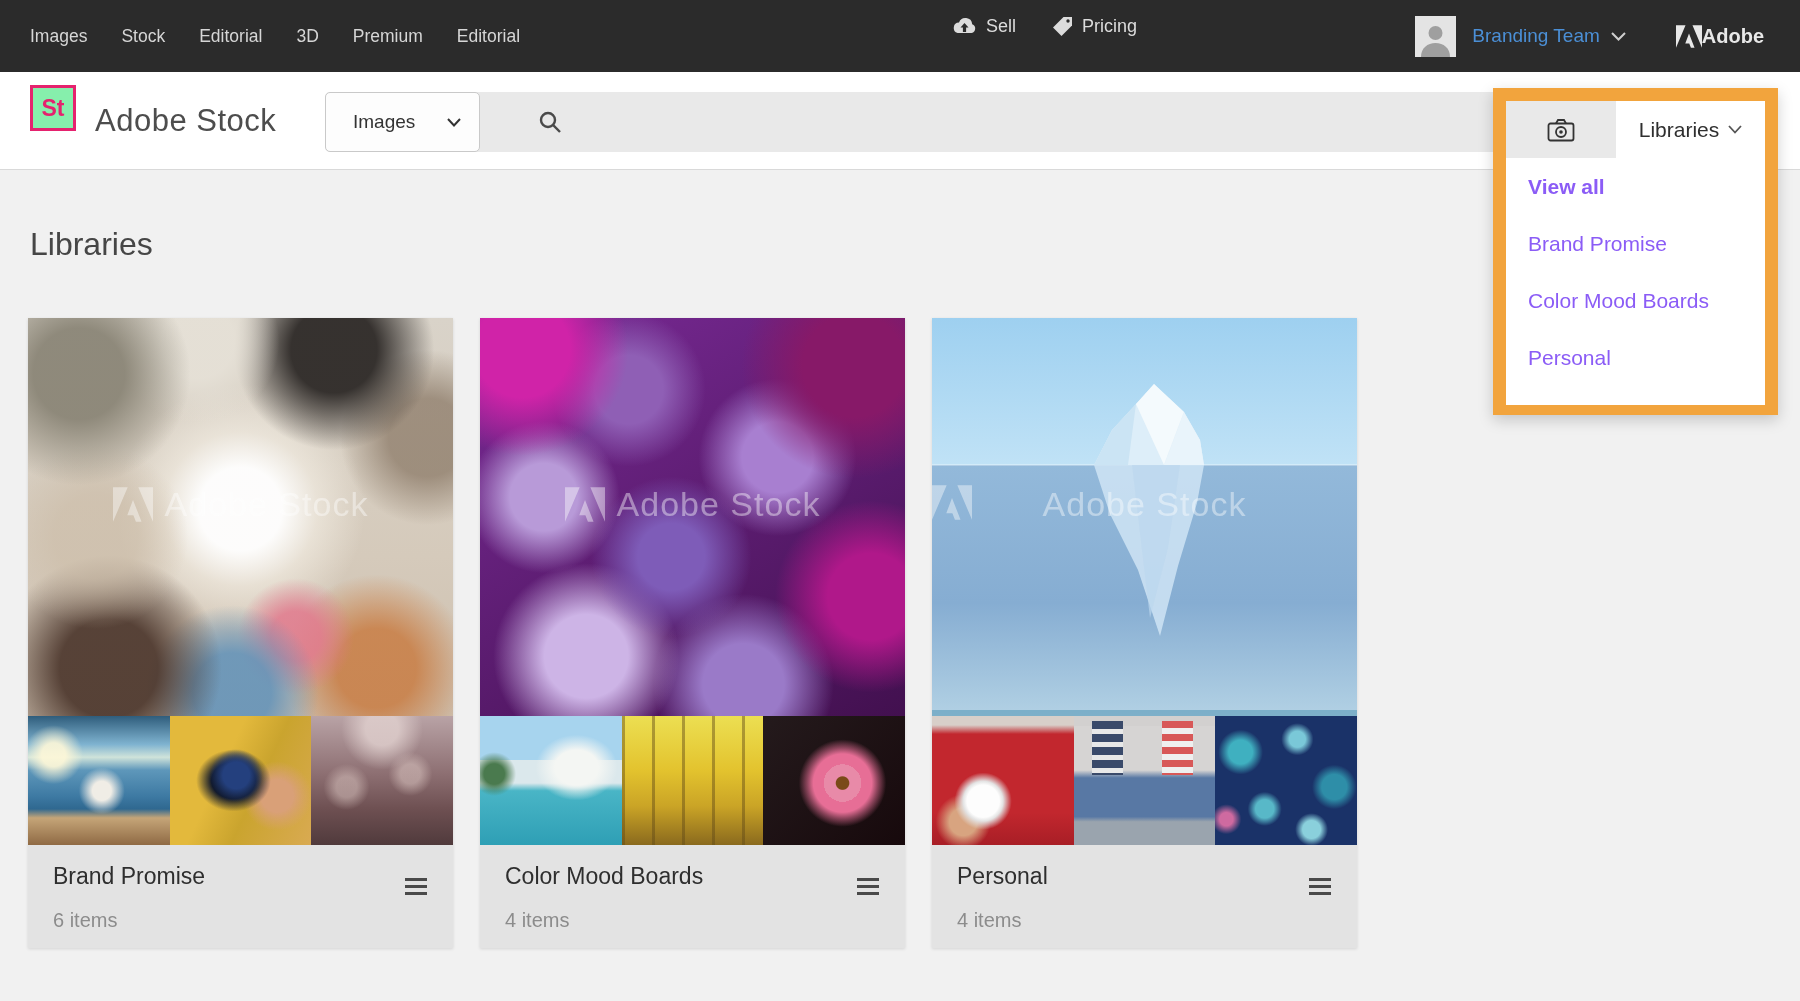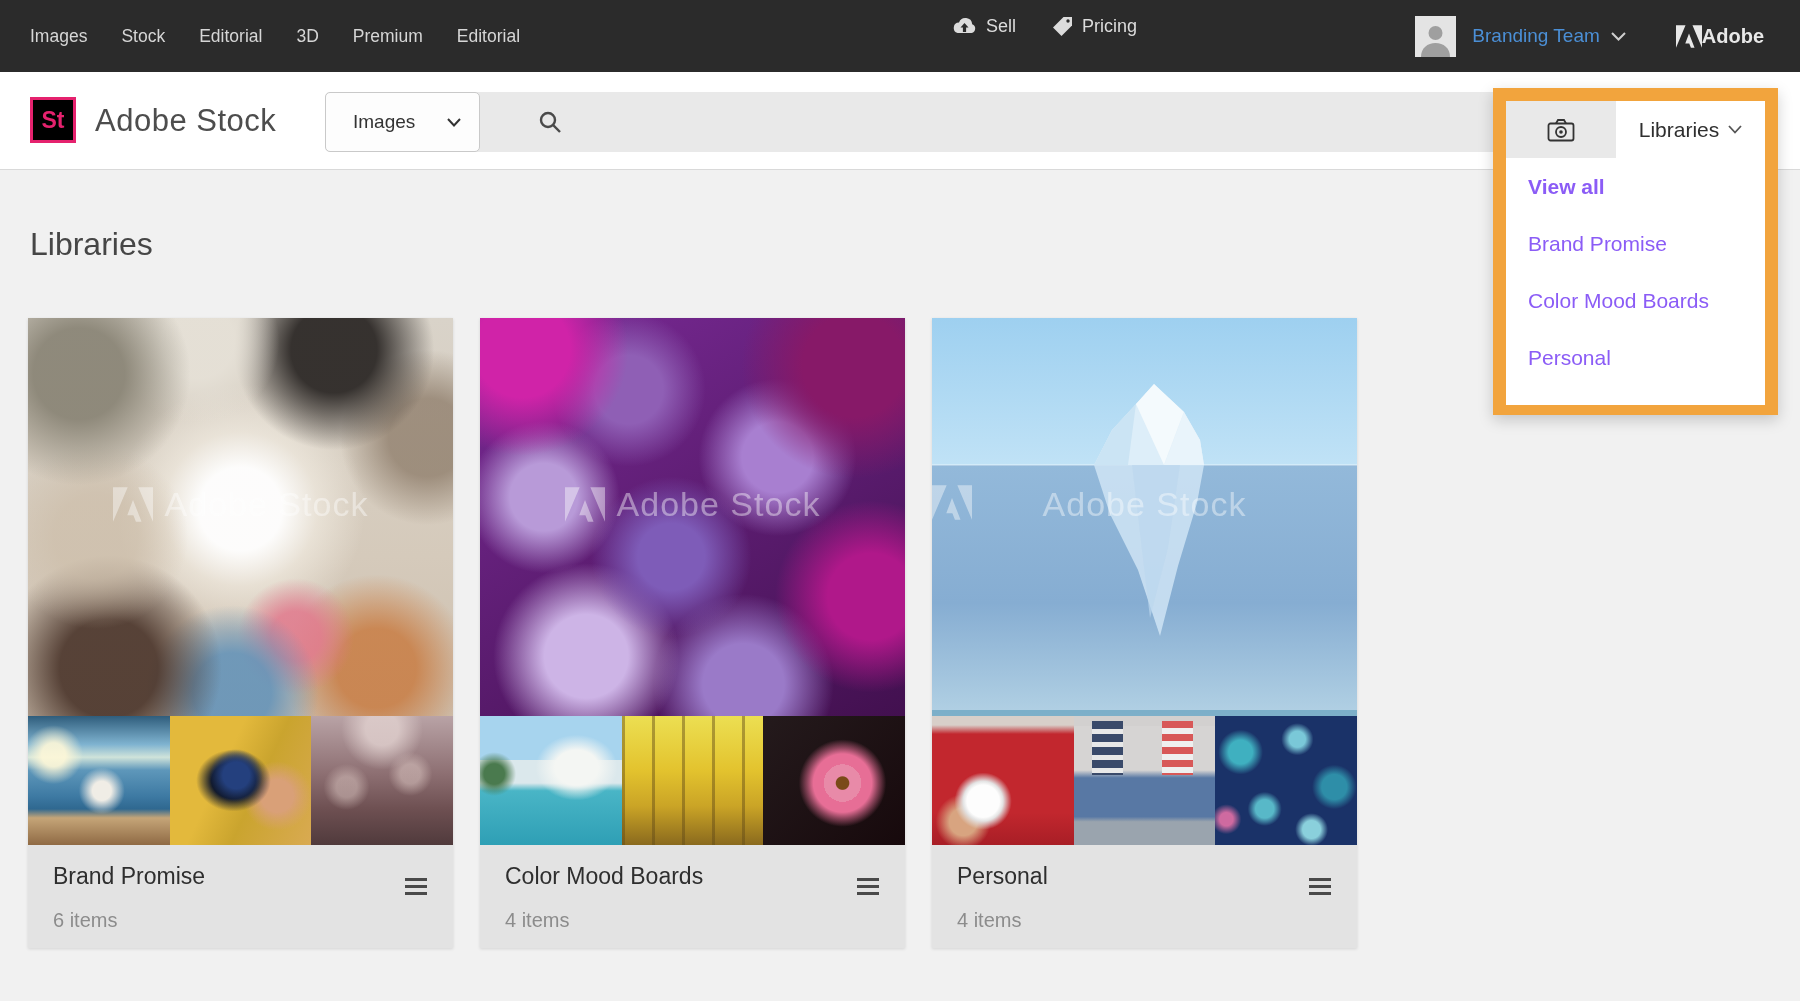--- a/index.html
+++ b/index.html
@@ -12,21 +12,21 @@
   .nav-link { color:#d6d6d6; font-size:17.5px; cursor:pointer; white-space:nowrap; }
   .mid-group { position:absolute; left:952px; top:0; height:52px; display:flex; gap:36px; align-items:center; }
   .bar-item { display:flex; align-items:center; gap:9px; color:#dcdcdc; font-size:18px; cursor:pointer; }
   .account-group { position:absolute; right:36px; top:0; height:72px; display:flex; align-items:center; }
   .avatar { width:41px; height:41px; background:#e4e4e4; display:flex; align-items:flex-end; justify-content:center; overflow:hidden; margin-right:16px; }
   .account-name { color:#4b8fd6; font-size:19px; margin-right:11px; }
   .adobe-brand { display:flex; align-items:center; margin-left:50px; color:#e8e8e8; font-size:20px; font-weight:600; }
 
   
   .header { position:absolute; top:72px; left:0; width:1800px; height:98px; background:#fff; border-bottom:1px solid #d9d9d9; z-index:2; }
-  .stock-logo { position:absolute; left:30px; top:25px; width:46px; height:46px; background:#000000; border:3px solid #e5226e; display:flex; align-items:center; justify-content:center; color:#e5226e; font-size:23px; font-weight:700; cursor:pointer; }
+  .stock-logo { position:absolute; left:30px; top:13px; width:46px; height:46px; background:#86efac; border:3px solid #e5226e; display:flex; align-items:center; justify-content:center; color:#e5226e; font-size:23px; font-weight:700; cursor:pointer; }
   .app-name { position:absolute; left:95px; top:0; height:98px; display:flex; align-items:center; font-size:31px; font-weight:300; color:#4d4d4d; letter-spacing:.5px; }
   .search-bar { position:absolute; left:325px; top:20px; width:1291px; height:60px; background:#e9e9e9; border-radius:5px; display:flex; align-items:center; }
   .images-select { width:155px; height:60px; background:#fdfdfd; border:1px solid #c9c9c9; border-radius:5px; display:flex; align-items:center; justify-content:space-between; padding:0 18px 0 27px; cursor:pointer; flex:none; }
   .images-select span { font-size:19px; color:#333; }
   .search-glass { margin-left:58px; flex:none; display:flex; }
   .search-input { flex:1; margin-left:16px; background:transparent; border:none; outline:none; font-family:"Liberation Sans",sans-serif; font-style:italic; font-size:20px; color:#6e6e6e; }
   .search-input::placeholder { color:#8a8a8a; opacity:1; }
 
   
   .callout { position:absolute; left:1493px; top:88px; width:285px; height:327px; border:13px solid #f2a43d; background:#fff; z-index:6; box-shadow:0 5px 14px rgba(0,0,0,.18); }

